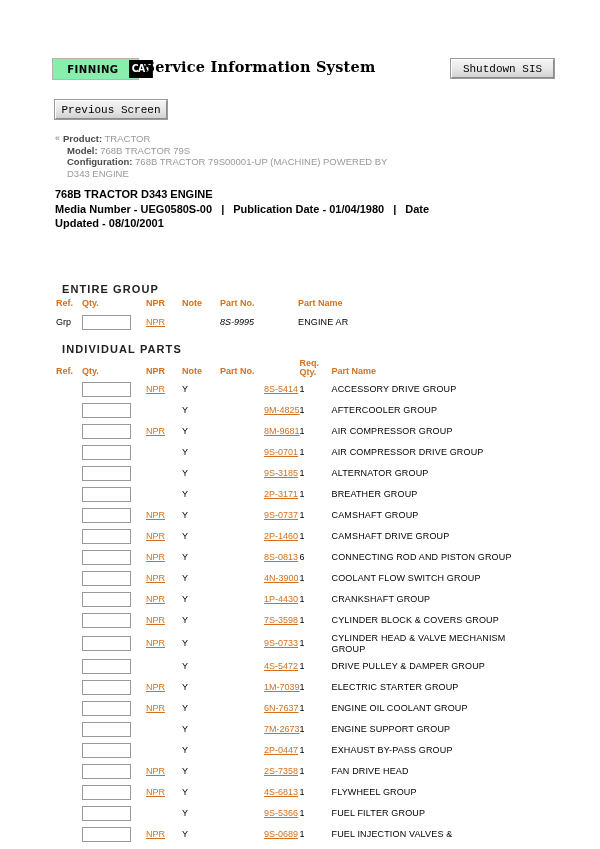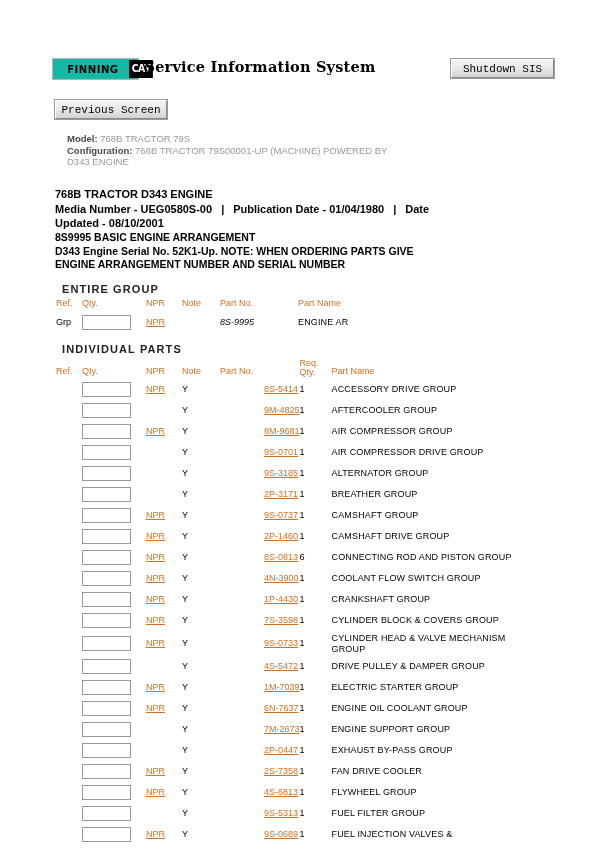--- a/index.html
+++ b/index.html
@@ -30,21 +30,21 @@
     width: 600px;
     height: 30px;
   }
   .logo-box {
     position: absolute;
     left: 52px;
     top: 2px;
     width: 87px;
     height: 22px;
     border: 1px solid #b4b4b4;
-    background: #14b8a6;
+    background: #86efac;
     display: flex;
     align-items: center;
     box-sizing: border-box;
   }
   .logo-finning {
     font-family: "DejaVu Sans", sans-serif;
     font-weight: bold;
     font-size: 11px;
     letter-spacing: 0.5px;
     color: #000;
@@ -175,21 +175,21 @@
     left: 56px;
     width: 480px;
     border-collapse: collapse;
     font-size: 9px;
   }
   #entire-group-table { top: 299px; }
   #individual-parts-table { top: 359px; }
 
   .tbl th {
     color: #d4701f;
-    font-weight: normal;
+    font-weight: bold;
     font-size: 9px;
     text-align: left;
     padding: 0 0 3px 0;
     vertical-align: bottom;
     line-height: 9.5px;
     white-space: nowrap;
   }
   .tbl td {
     font-size: 9px;
     color: #000;
@@ -252,39 +252,37 @@
       <span class="logo-finning">FINNING</span>
       <span class="logo-cat">CAT</span>
     </div>
     <div class="sis-title">Service Information System</div>
     <button class="btn btn-shutdown">Shutdown SIS</button>
   </div>
 
   <button class="btn btn-previous">Previous Screen</button>
 
   <div class="product-block">
+    <div class="pb-row">
+      <span class="chev-icon">«</span><span class="lbl">Product:</span> <span>TRACTOR</span>
+    </div>
     <div class="pb-row pb-indent">
       <span class="lbl">Model:</span> <span>768B TRACTOR 79S</span>
     </div>
     <div class="pb-row pb-indent">
       <span class="lbl">Configuration:</span> <span>768B TRACTOR 79S00001-UP (MACHINE) POWERED BY</span>
     </div>
     <div class="pb-wrap">D343 ENGINE</div>
   </div>
 
   <div class="doc-title">
     <div>768B TRACTOR D343 ENGINE</div>
     <div><span>Media Number - UEG0580S-00</span><span class="sep">|</span><span>Publication Date - 01/04/1980</span><span class="sep">|</span><span>Date Updated - 08/10/2001</span></div>
   </div>
 
-  <div class="arrangement">
-    <div>8S9995 BASIC ENGINE ARRANGEMENT</div>
-    <div>D343 Engine Serial No. 52K1-Up. NOTE: WHEN ORDERING PARTS GIVE</div>
-    <div>ENGINE ARRANGEMENT NUMBER AND SERIAL NUMBER</div>
-  </div>
 
   <div class="section-head" id="entire-group-head">ENTIRE GROUP</div>
 
   <table class="tbl" id="entire-group-table">
     <thead>
       <tr>
         <th class="c-ref">Ref.</th>
         <th class="c-qty">Qty.</th>
         <th class="c-npr">NPR</th>
         <th class="c-note">Note</th>
@@ -524,41 +522,41 @@
         </tr>
         <tr>
           <td class="c-ref"></td>
           <td class="c-qty">
             <span class="qty-input"></span>
           </td>
           <td class="c-npr"><span class="npr-link">NPR</span></td>
           <td class="c-note"><span class="note-y">Y</span></td>
           <td class="c-part"><span class="part-link">2S-7358</span></td>
           <td class="c-req"><span class="req-qty">1</span></td>
-          <td class="c-name"><span class="part-name">FAN DRIVE COOLER</span></td>
+          <td class="c-name"><span class="part-name">FAN DRIVE HEAD</span></td>
         </tr>
         <tr>
           <td class="c-ref"></td>
           <td class="c-qty">
             <span class="qty-input"></span>
           </td>
           <td class="c-npr"><span class="npr-link">NPR</span></td>
           <td class="c-note"><span class="note-y">Y</span></td>
           <td class="c-part"><span class="part-link">4S-6813</span></td>
           <td class="c-req"><span class="req-qty">1</span></td>
           <td class="c-name"><span class="part-name">FLYWHEEL GROUP</span></td>
         </tr>
         <tr>
           <td class="c-ref"></td>
           <td class="c-qty">
             <span class="qty-input"></span>
           </td>
           <td class="c-npr"><span class="npr-link"></span></td>
           <td class="c-note"><span class="note-y">Y</span></td>
-          <td class="c-part"><span class="part-link">9S-5313</span></td>
+          <td class="c-part"><span class="part-link">9S-5366</span></td>
           <td class="c-req"><span class="req-qty">1</span></td>
           <td class="c-name"><span class="part-name">FUEL FILTER GROUP</span></td>
         </tr>
         <tr>
           <td class="c-ref"></td>
           <td class="c-qty">
             <span class="qty-input"></span>
           </td>
           <td class="c-npr"><span class="npr-link">NPR</span></td>
           <td class="c-note"><span class="note-y">Y</span></td>

